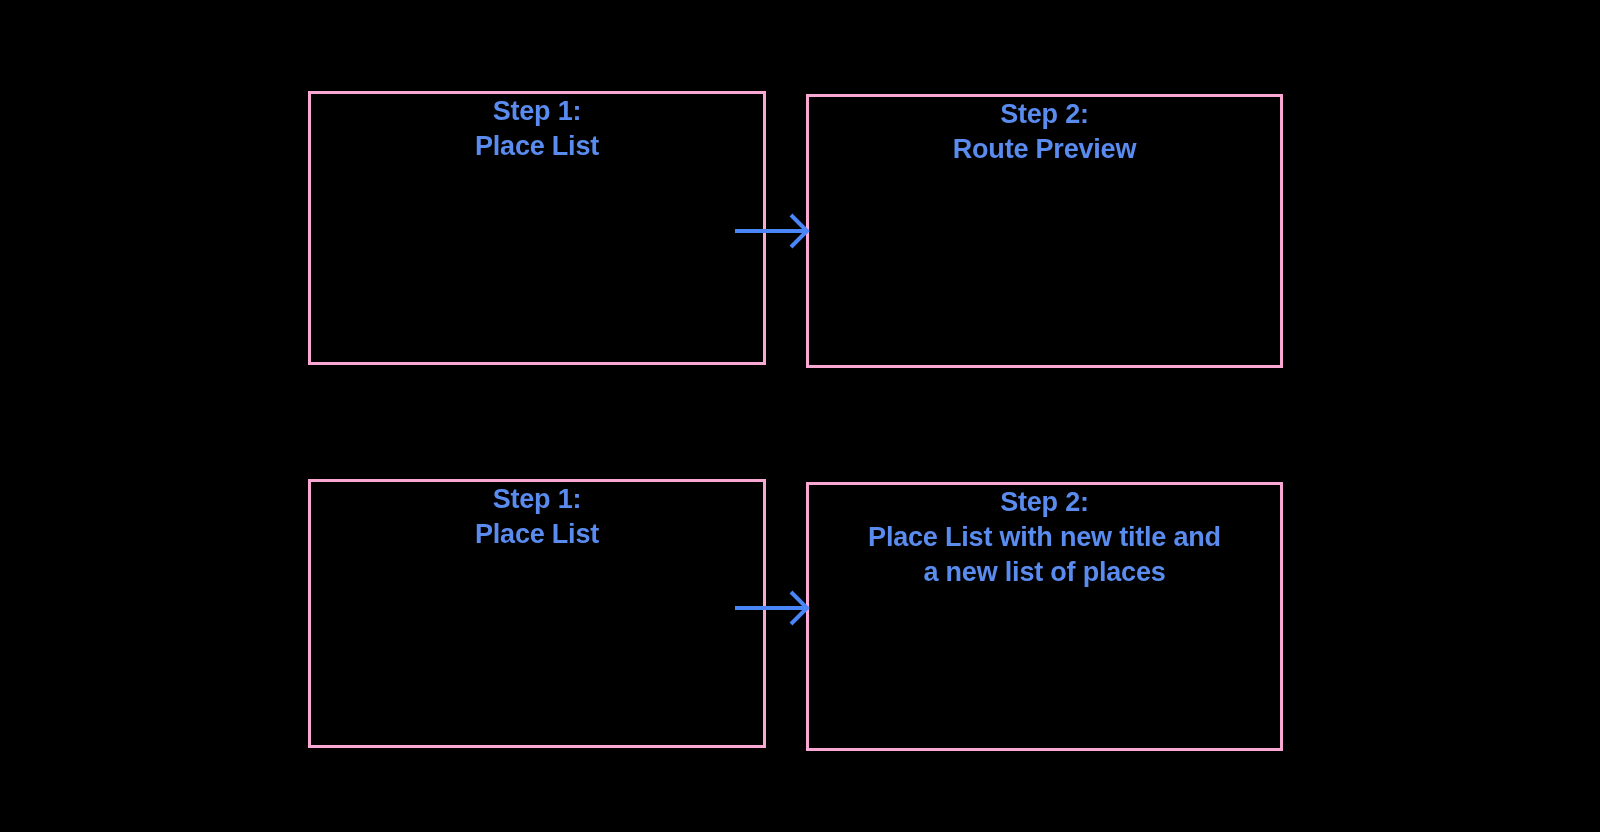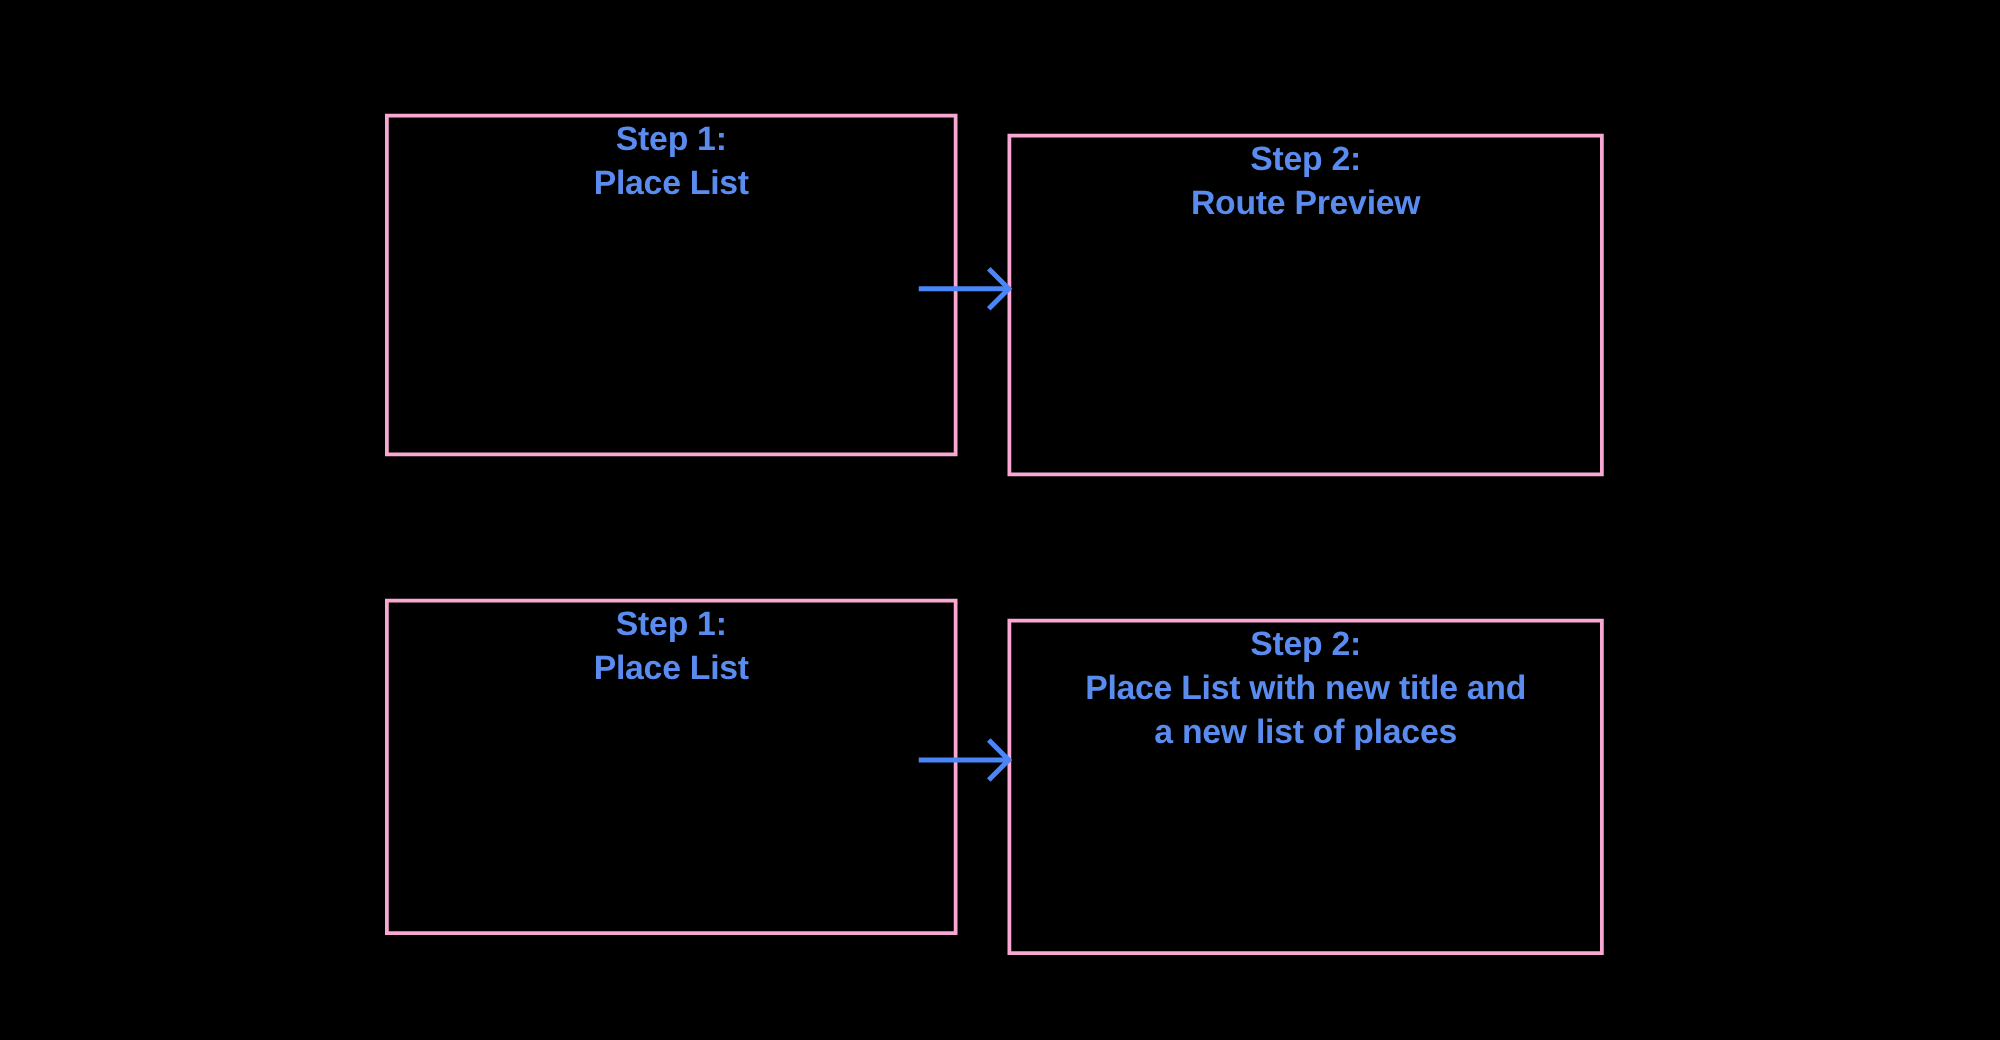--- a/index.html
+++ b/index.html
@@ -45,21 +45,21 @@
   .box-left {
     left: 308px;
     width: 458px;
     top: 0;
     height: 100%;
   }
 
   .box-right {
     left: 806px;
     width: 477px;
-    top: 16px;
+    top: 3px;
     height: 100%;
   }
 
   .box-label {
     color: #5a8cf0;
     font-size: 27px;
     font-weight: bold;
     line-height: 35px;
     letter-spacing: -0.2px;
     white-space: pre-line;

